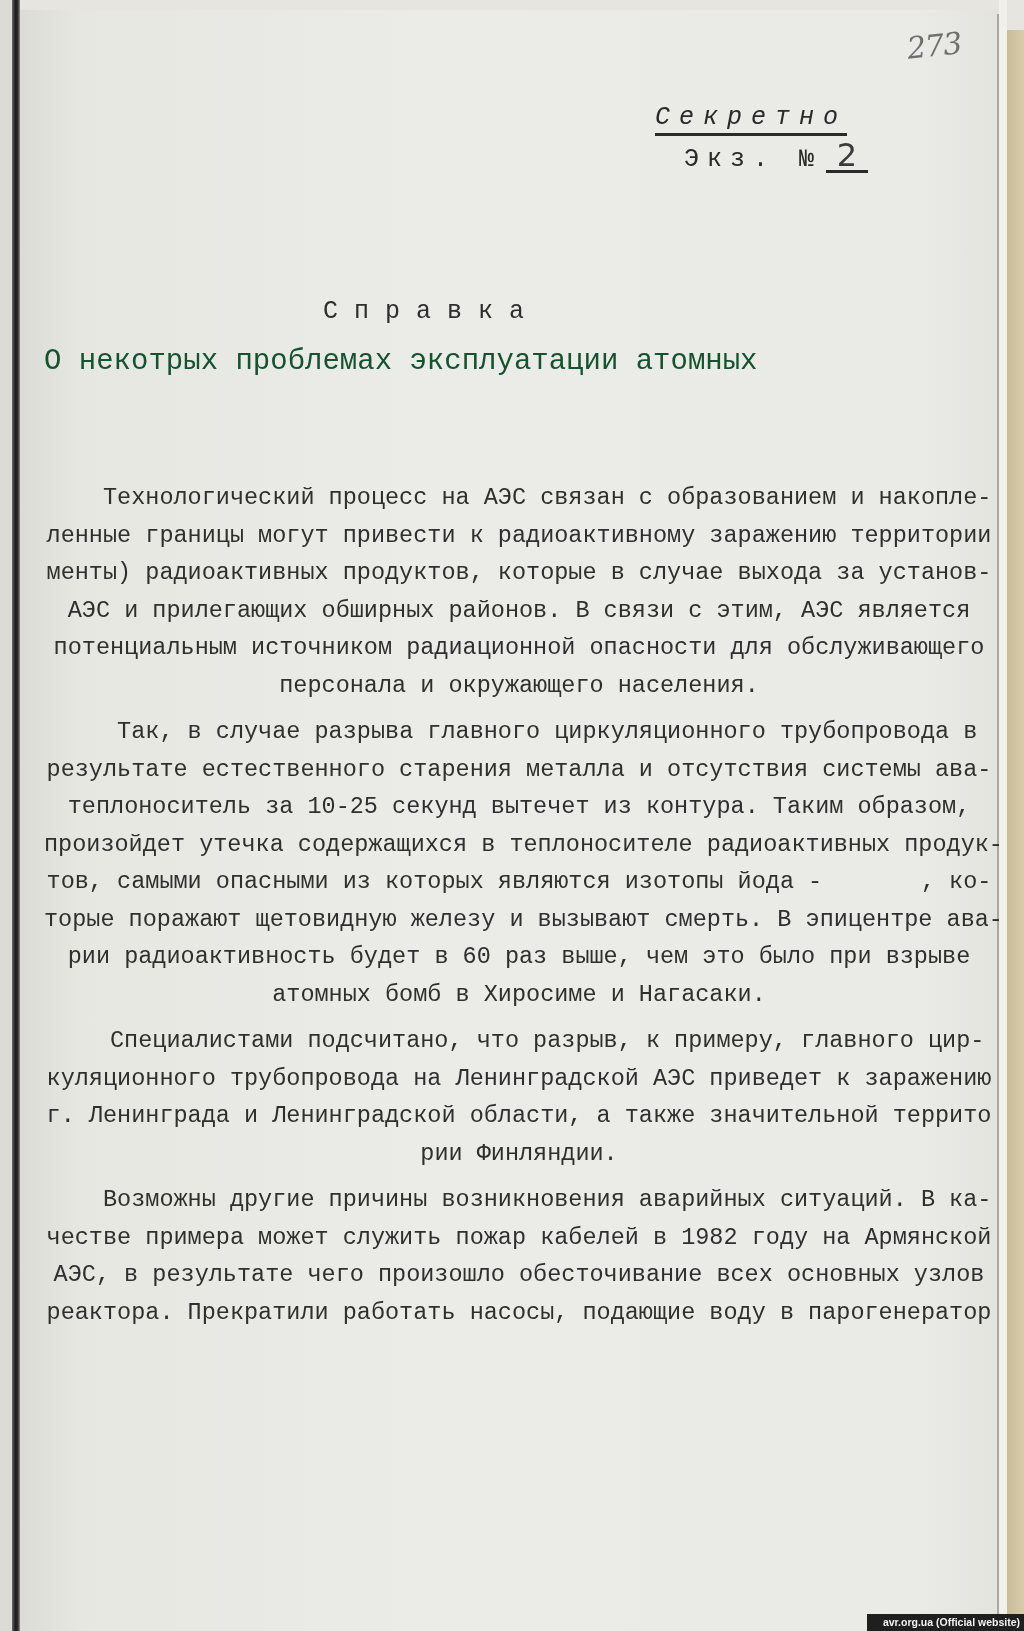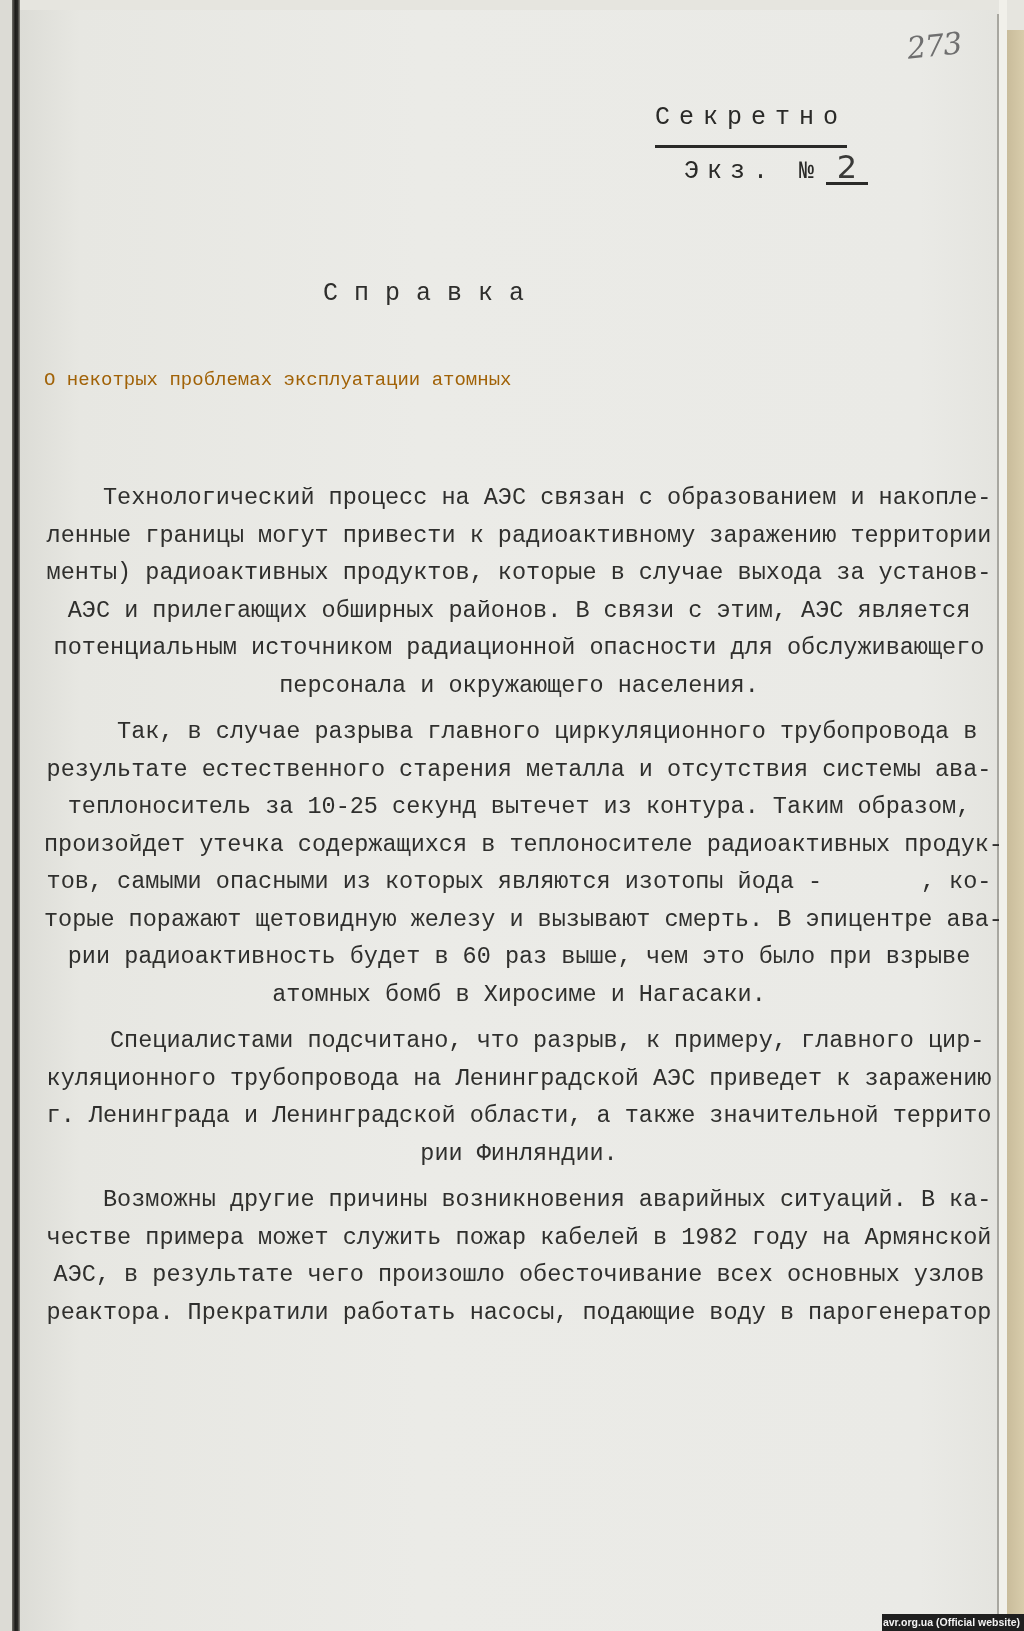--- a/index.html
+++ b/index.html
@@ -31,51 +31,51 @@
       background: linear-gradient(to right, #c9bc9b, #d8ccab);
     }
     .page-number {
       position: absolute; left: 907px; top: 28px;
       font-family: "DejaVu Serif", serif; font-style: italic; font-size: 30px;
       color: #6f6f6f; letter-spacing: -1px; transform: rotate(-6deg);
     }
     .classification {
       position: absolute; left: 655px; top: 103px;
       font-size: 25px; letter-spacing: 9px; color: #2a2a28;
-      border-bottom: 3px solid #2a2a28; padding-bottom: 12px; line-height: 30px;
+      border-bottom: 3px solid #2a2a28; padding-bottom: 0px; line-height: 30px; font-style: italic;
     }
     .copy-line {
-      position: absolute; left: 684px; top: 152px;
+      position: absolute; left: 684px; top: 140px;
       font-size: 25px; letter-spacing: 8px; color: #2a2a28; line-height: 34px;
     }
     .copy-number {
       display: inline-block; width: 42px; text-align: center;
       font-family: "DejaVu Sans", sans-serif; font-size: 32px; letter-spacing: 0;
       color: #3a3a38; border-bottom: 3px solid #2a2a28; line-height: 30px;
       margin-left: 4px;
     }
     .doc-title {
-      position: absolute; left: 323px; top: 279px;
+      position: absolute; left: 323px; top: 297px;
       font-size: 25px; letter-spacing: 16px; color: #2e2e2c; line-height: 30px;
     }
     .subject {
-      position: absolute; left: 44px; top: 362px; width: 600px;
-      font-size: 19px; color: #a16207; line-height: 36px;
+      position: absolute; left: 44px; top: 344px; width: 600px;
+      font-size: 29px; color: #14532d; line-height: 36px;
     }
     .body-text {
       position: absolute; left: 44px; top: 479px; width: 950px;
       font-size: 23.5px; color: #2f2f2d; line-height: 37.5px; text-align: center;
     }
     .line { display: block; white-space: pre; height: 37.5px; }
     .gap { display: block; height: 9px; }
     .watermark {
       position: absolute; right: 0; bottom: 0;
       background: #1f1f1f; color: #f3f3f3;
       font-family: "Liberation Sans", sans-serif; font-size: 10.5px; font-weight: bold;
-      padding: 2px 4px 3px 1px; line-height: 12px;
+      padding: 2px 4px 3px 16px; line-height: 12px;
     }
   </style>
 </head>
 <body>
 
 <div class="binding-edge"></div>
 <div class="binding-line"></div>
 <div class="page"></div>
 <div class="page-edge"></div>
 <div class="underpage"></div>

